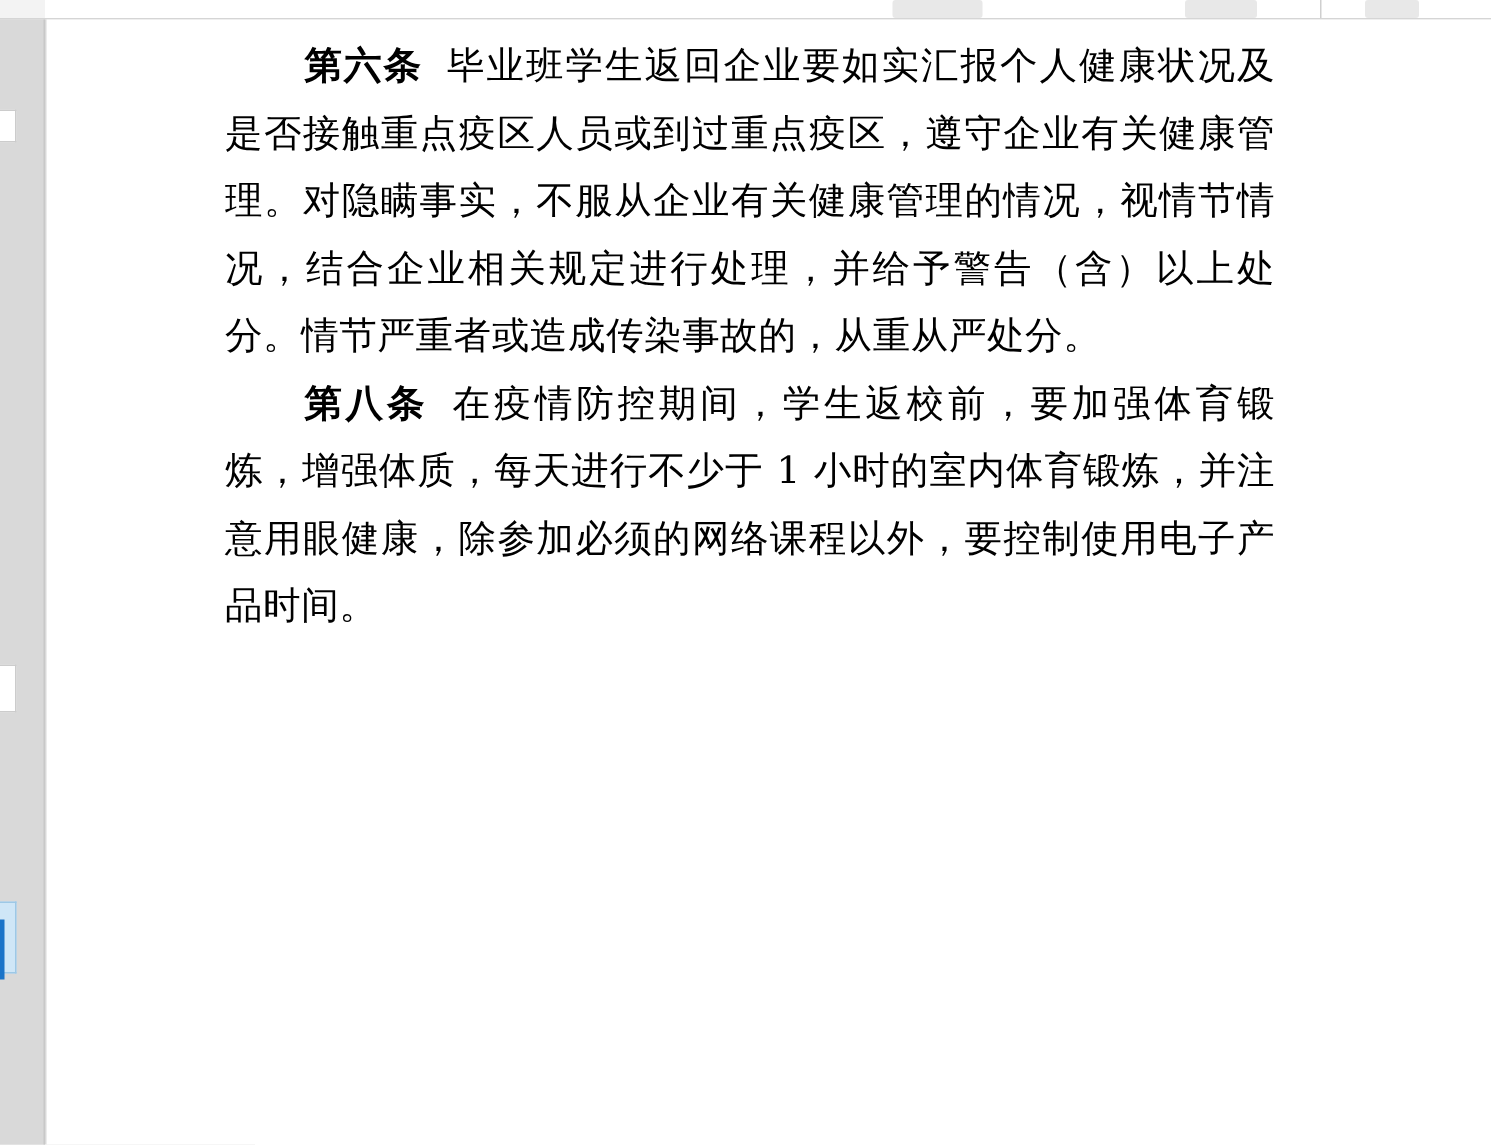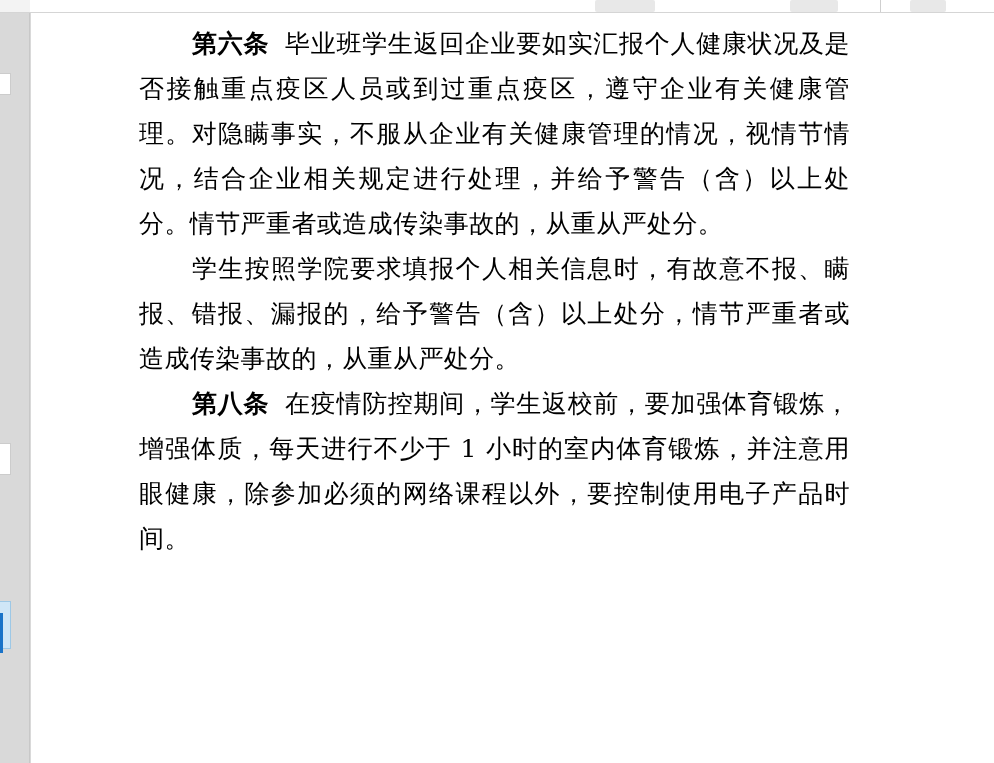--- a/index.html
+++ b/index.html
@@ -98,21 +98,21 @@
     width: 712px;
     font-size: 25px;
     line-height: 45px;
     color: #000000;
     letter-spacing: 0.4px;
     text-align: justify;
     text-justify: inter-ideograph;
   }
 
   .para {
-    margin: 0 0 0 1px;
+    margin: 0 0 0 12px;
     text-indent: 53px;
   }
   .para .art-no {
     font-weight: bold;
     margin-right: 16px;
   }
   .para.noindent { text-indent: 53px; }
 
   
   .scroll-track {
@@ -142,21 +142,20 @@
     <div class="gutter-tab three"></div>
     <div class="gutter-blue-edge"></div>
   </div>
 
   <div class="page">
     <div class="doc-body">
 
       <p class="para"><span class="art-no">第六条</span><span>毕业班学生返回企业要如实汇报个人健康状况及是否接触重点疫区人员或到过重点疫区，遵守企业有关健康管理。对隐瞒事实，不服从企业有关健康管理的情况，视情节情况，结合企业相关规定进行处理，并给予警告（含）以上处分。情节严重者或造成传染事故的，从重从严处分。</span></p>
 
 
-      <p class="para noindent"><span>学生按照学院要求填报个人相关信息时，有故意不报、瞒报、错报、漏报的，给予警告（含）以上处分，情节严重者或造成传染事故的，从重从严处分。</span></p>
 
       <p class="para"><span class="art-no">第八条</span><span>在疫情防控期间，学生返校前，要加强体育锻炼，增强体质，每天进行不少于 1 小时的室内体育锻炼，并注意用眼健康，除参加必须的网络课程以外，要控制使用电子产品时间。</span></p>
 
     </div>
   </div>
 
   <div class="scroll-track"></div>
 </div>
 
 </body></html>

